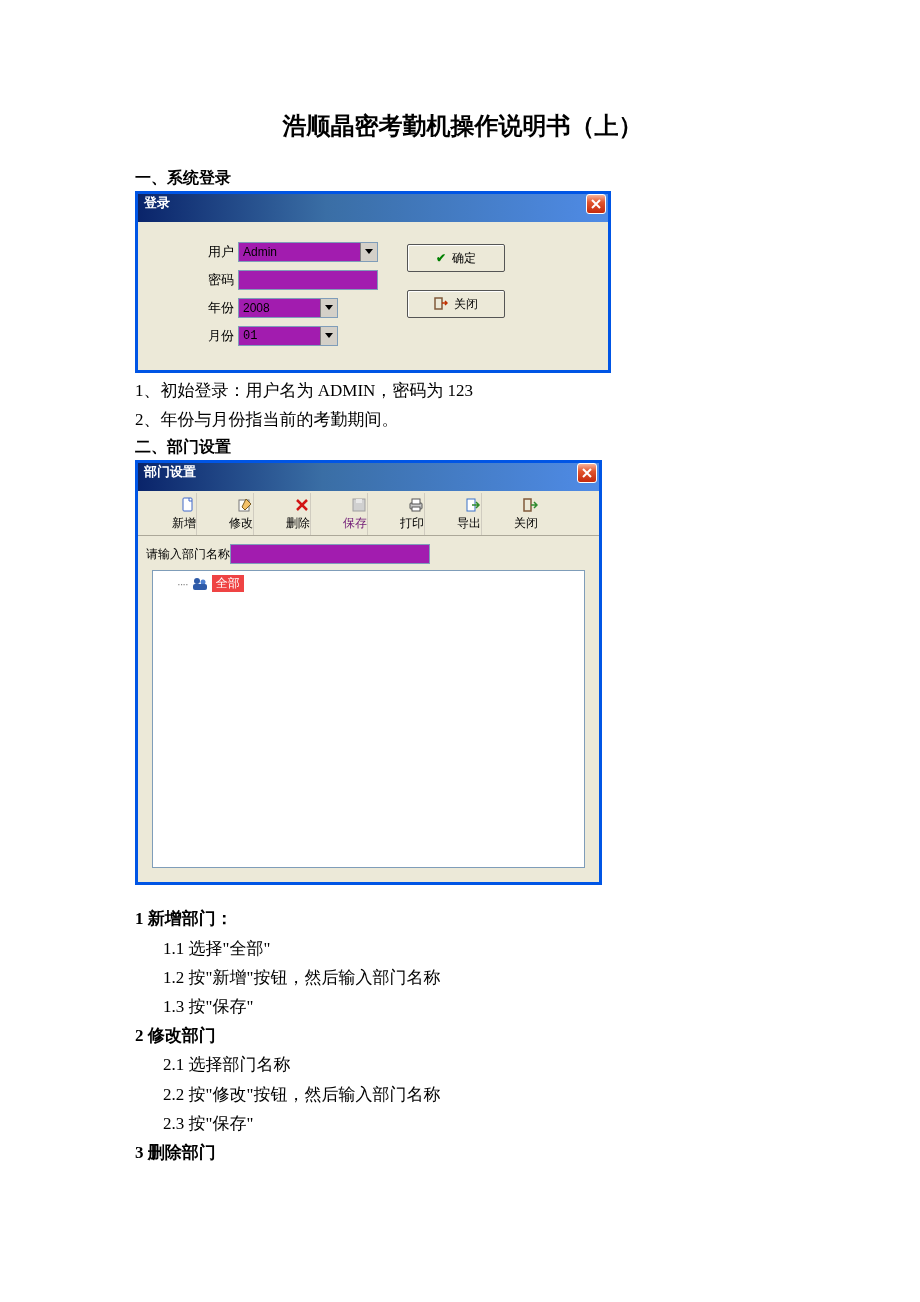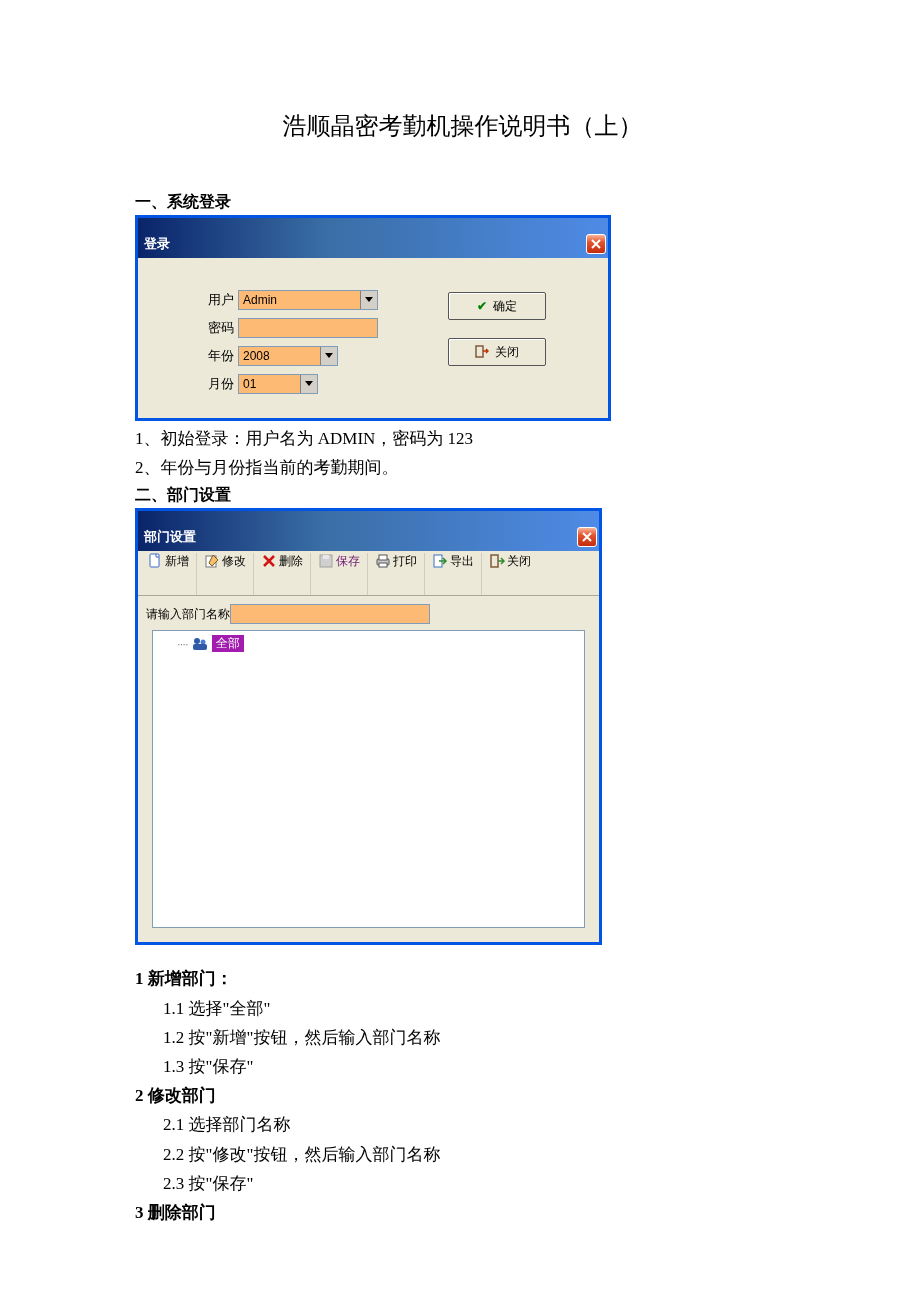--- a/index.html
+++ b/index.html
@@ -9,22 +9,22 @@
     padding: 0;
     width: 920px;
   }
   .page {
     padding: 110px 130px 40px 135px;
   }
   .doc-title {
     text-align: center;
     font-family: "SimSun", serif;
     font-size: 24px;
-    font-weight: normal;
-    margin-bottom: 50px;
+    font-weight: bold;
+    margin-bottom: 26px;
   }
   .section-heading {
     font-family: "SimHei", "Heiti SC", sans-serif;
     font-size: 16px;
     font-weight: bold;
     margin: 4px 0 2px 0;
   }
   .body-text {
     font-size: 17px;
     line-height: 1.6;
@@ -37,23 +37,23 @@
   .win-dialog {
     border: 3px solid #0055e5;
     background: #ece9d8;
     font-family: "Tahoma", "SimSun", sans-serif;
     box-sizing: border-box;
   }
   .titlebar {
     height: 28px;
     background: linear-gradient(to right, #0a246a 0%, #3a6ea5 40%, #4f8be6 100%);
     display: flex;
-    align-items: center;
+    align-items: flex-start;
     justify-content: space-between;
-    padding: 12px 2px 0 6px;
+    padding: 0 2px 0 6px;
   }
   .titlebar-text {
     color: #ffffff;
     font-weight: bold;
     font-size: 13px;
   }
   .close-btn {
     width: 20px;
     height: 20px;
     background: linear-gradient(#f8b49a, #e2552e 40%, #c42a0e);
@@ -65,23 +65,23 @@
     box-sizing: border-box;
   }
   .close-btn svg { display:block; }
 
   
   .login-dialog {
     width: 476px;
     margin-bottom: 4px;
   }
   .login-body {
-    padding: 32px 24px 24px 20px;
-    display: flex;
-    gap: 70px;
+    padding: 20px 24px 24px 20px;
+    display: flex;
+    gap: 29px;
   }
   .login-form {
     display: grid;
     grid-template-columns: 60px 140px;
     row-gap: 8px;
     align-items: center;
     padding-left: 20px;
   }
   .login-form label {
     font-size: 13px;
@@ -103,21 +103,21 @@
     font-size: 12px;
     display: flex;
     align-items: center;
     justify-content: center;
     gap: 6px;
     box-shadow: 1px 1px 0 #fff inset;
   }
   .combo, .textinput {
     height: 20px;
     border: 1px solid #7f9db9;
-    background: #fdba74;
+    background: #a21caf;
     font-size: 12px;
     padding: 0 4px;
     position: relative;
     display: flex;
     align-items: center;
     box-sizing: border-box;
   }
   .combo .arrow {
     position: absolute;
     right: 0; top: 0;
@@ -137,22 +137,22 @@
   .toolbar {
     display: flex;
     background: #ece9d8;
     border-bottom: 1px solid #aca899;
     padding: 2px 2px 0 2px;
   }
   .tb-btn {
     width: 56px;
     height: 42px;
     display: flex;
-    flex-direction: row;
-    align-items: flex-start;
+    flex-direction: column;
+    align-items: flex-end;
     justify-content: center;
     font-size: 12px;
     border-right: 1px solid #d0ccc0;
     gap: 2px;
   }
   .tb-btn:last-child { border-right: none; }
   .tb-btn.disabled { color: #701a75; }
   .dept-filter {
     padding: 8px 8px 4px 8px;
     font-size: 12px;
@@ -176,21 +176,21 @@
     align-items: center;
     gap: 4px;
     margin-left: 18px;
   }
   .dotted-conn {
     color: #808080;
     font-size: 11px;
     letter-spacing: -1px;
   }
   .tree-label {
-    background: #a21caf;
+    background: #ef4444;
     color: #ffffff;
     padding: 0 4px;
   }
   .tick { color: #008000; font-weight: bold; }
   .exit-icon { color: #b05000; }
 </style>
 </head>
 <body>
 
 <div class="page">
@@ -229,21 +229,21 @@
         <div class="combo" style="width:100px;">
           <span>2008</span>
           <span class="arrow">
             <svg width="8" height="6">
                 <path d="M0 0 L8 0 L4 5 Z" fill="#000"></path>
               </svg>
           </span>
         </div>
 
         <label>月份</label>
-        <div class="combo" style="width:80px;">
+        <div class="combo" style="width:100px;font-family:Liberation Mono, monospace;">
           <span>01</span>
           <span class="arrow">
             <svg width="8" height="6">
                 <path d="M0 0 L8 0 L4 5 Z" fill="#000"></path>
               </svg>
           </span>
         </div>
       </div>
 
       <div class="login-actions">

